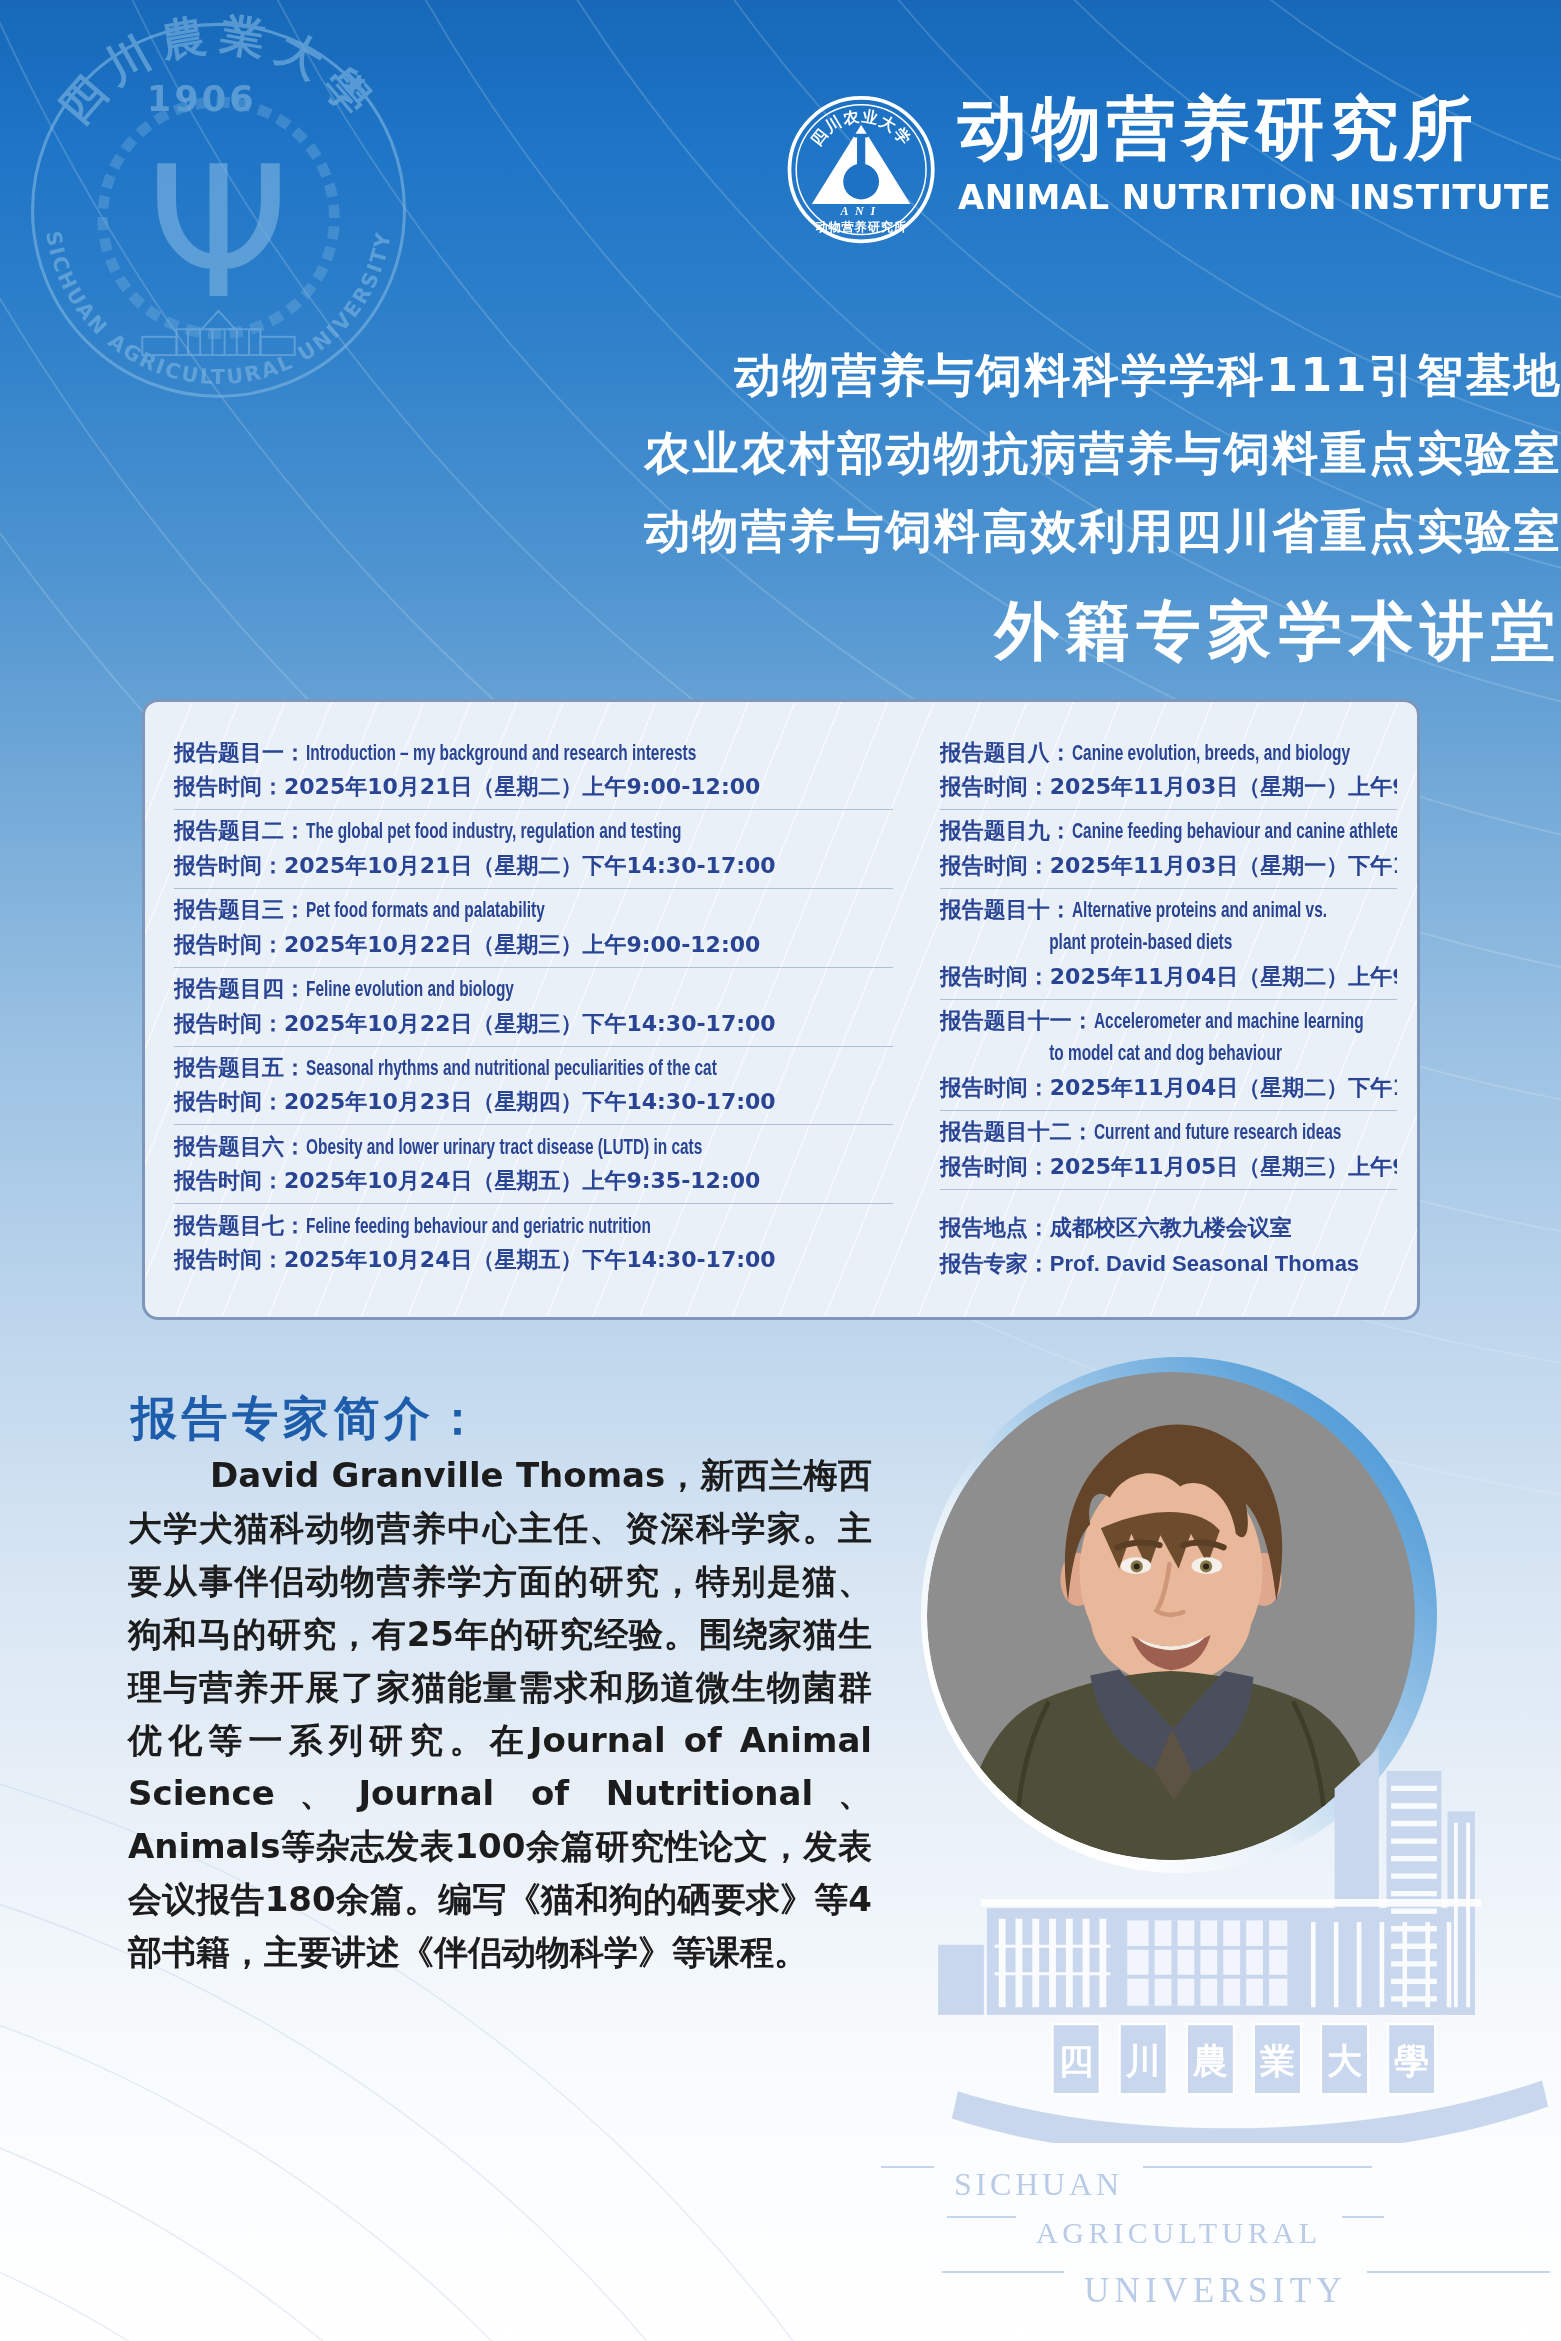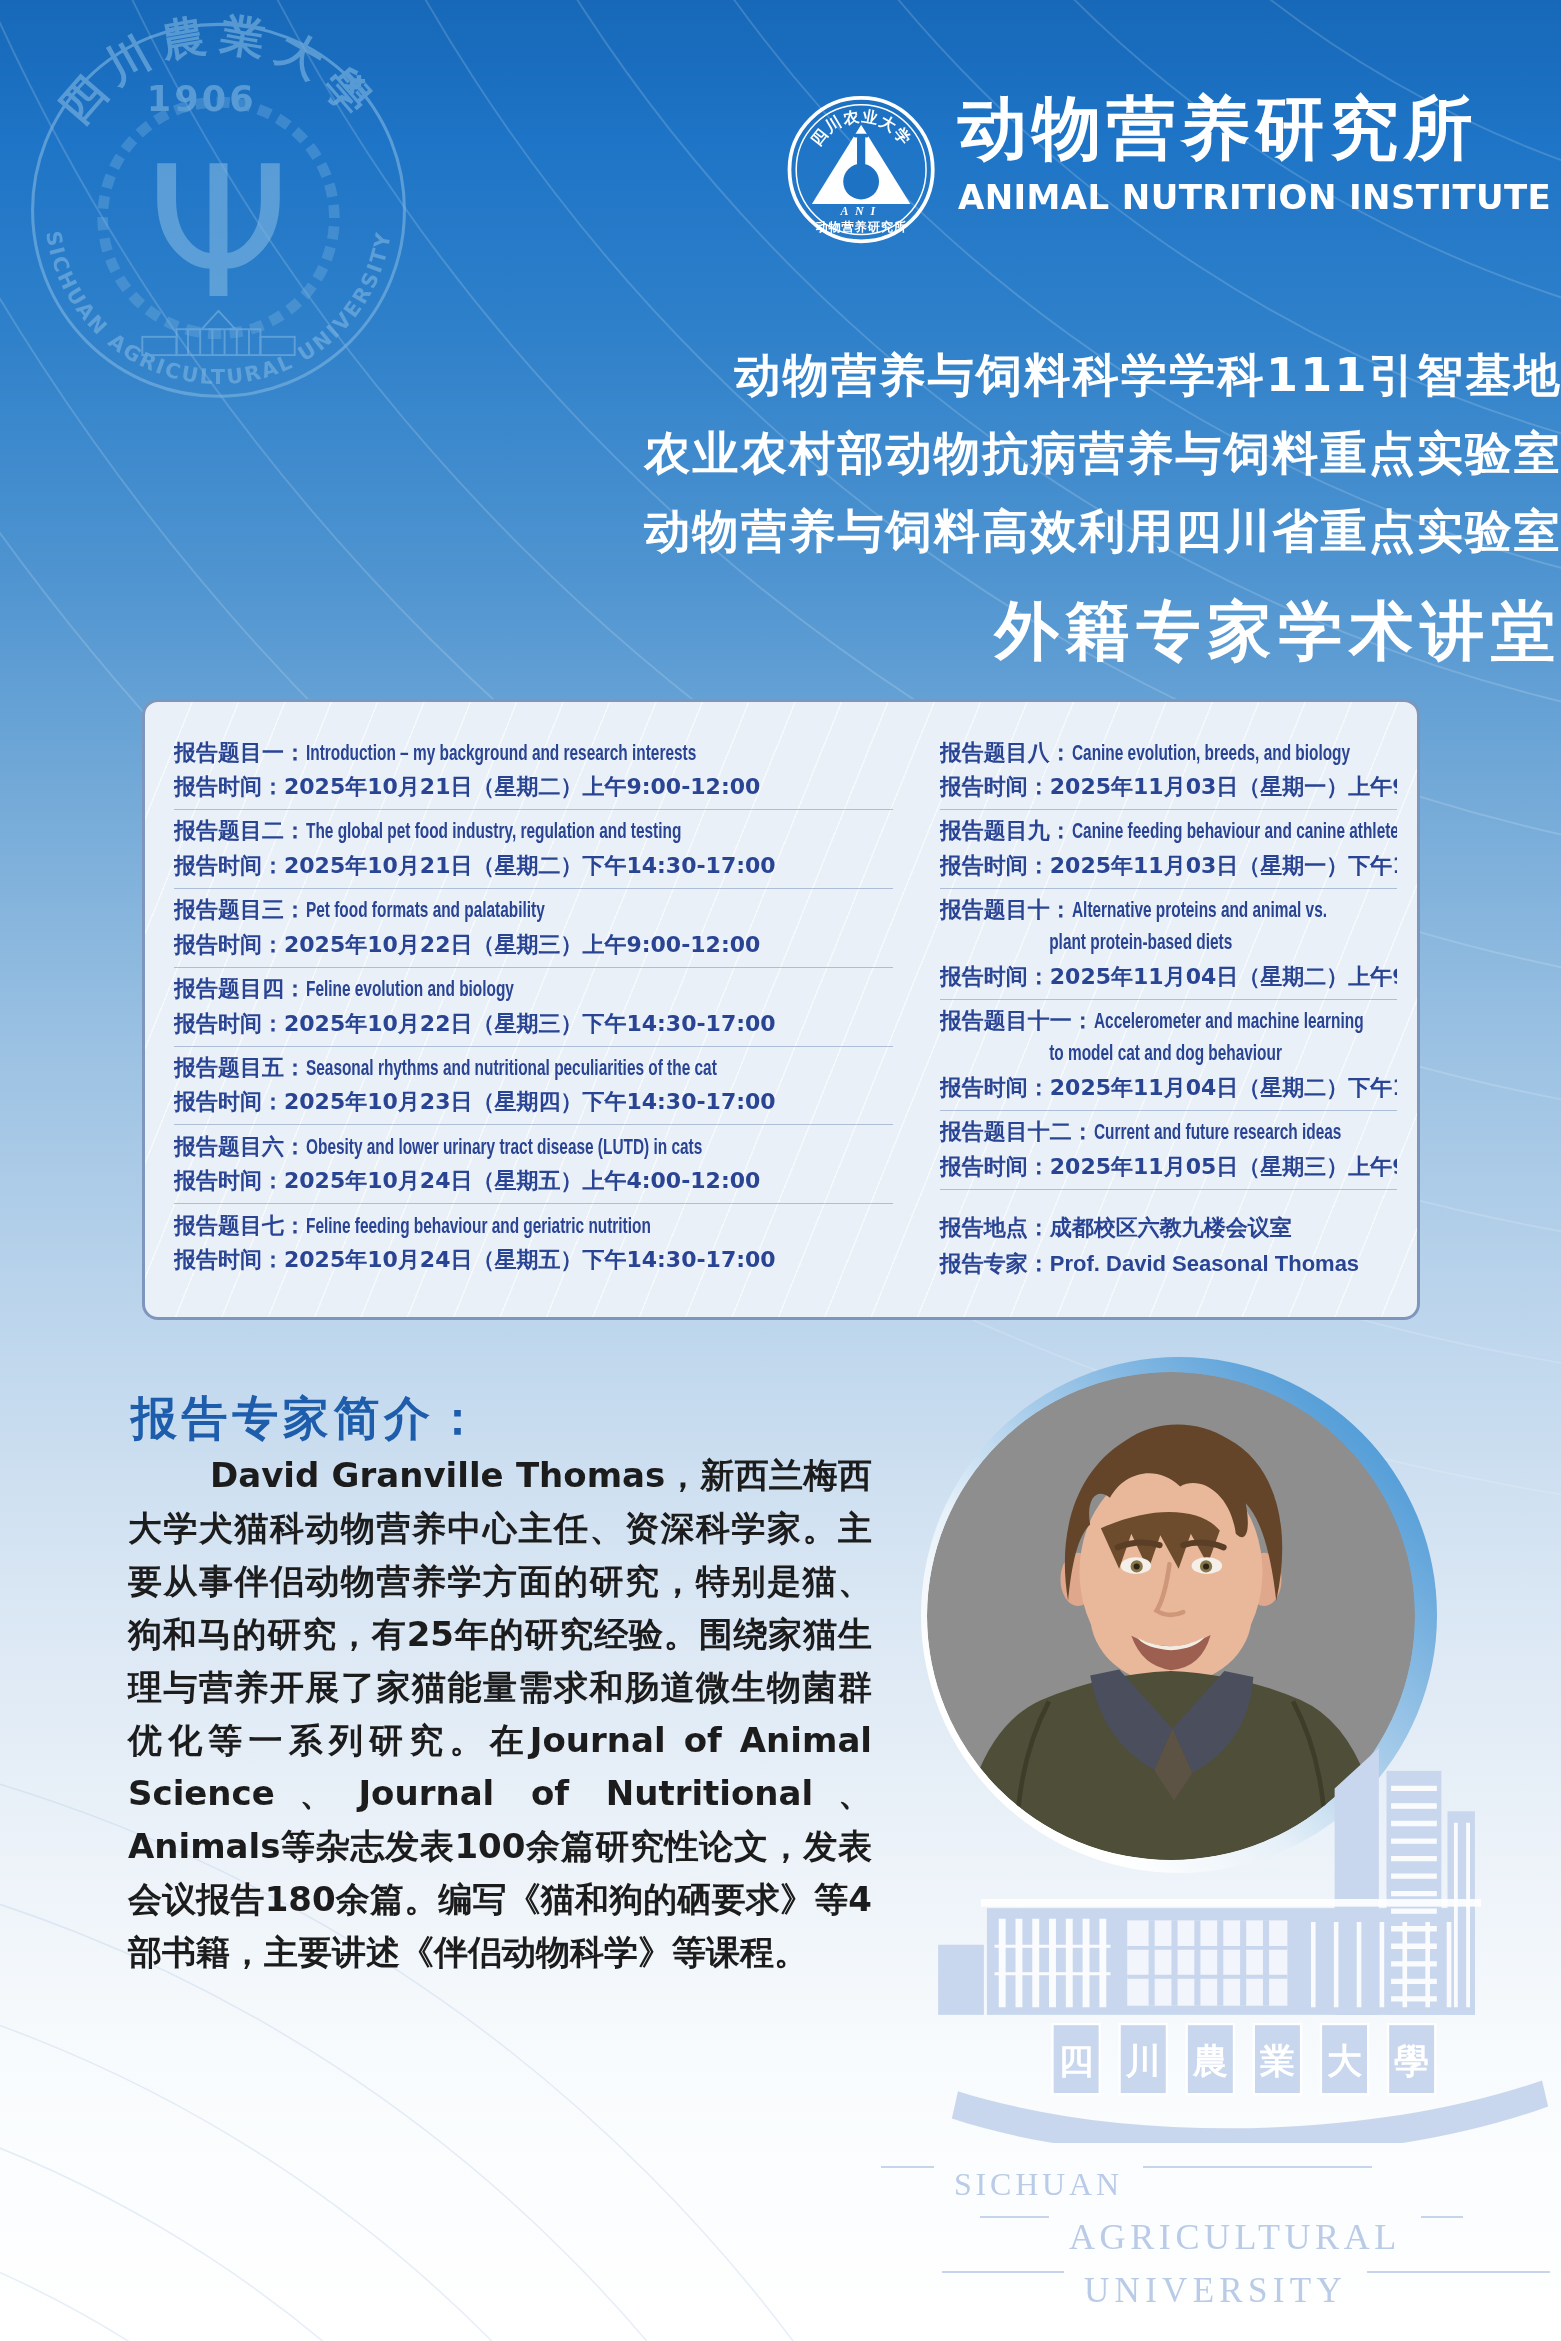--- a/index.html
+++ b/index.html
@@ -41,21 +41,21 @@
 
   .photo-wrap{position:absolute;left:921px;top:1357px;width:516px;height:516px;border-radius:50%;
     background:linear-gradient(225deg,#2e8ad0 0%,#5ea3da 18%,#a9cdea 45%,#e6f0f8 62%,#ffffff 80%)}
   .photo{position:absolute;left:6.1px;top:15.3px;width:488px;height:488px;border-radius:50%;overflow:hidden}
 
   .bldg{position:absolute;left:938px;top:1716px}
   .wm-row{position:absolute;display:flex;align-items:flex-start;gap:20px;color:#b9cbe6;
     font-family:"Liberation Serif","DejaVu Serif",serif;white-space:nowrap}
   .wm-line{border-top:2.3px solid #c6d4ec;height:0}
   .wm-1{left:881px;top:2166px;font-size:32px;letter-spacing:3.8px}
-  .wm-2{left:980px;top:2216px;font-size:36px;letter-spacing:4.6px}
+  .wm-2{left:947px;top:2216px;font-size:30px;letter-spacing:4.6px}
   .wm-3{left:942px;top:2271px;font-size:35px;letter-spacing:5.3px}
 </style>
 </head>
 <body>
 
 <div class="poster">
 
   <svg class="waves" width="1562" height="2342" viewBox="0 0 2048 3071">
     <g fill="none" stroke="rgba(255,255,255,0.16)" stroke-width="2.5">
       <circle cx="2550" cy="-1150" r="1450"></circle>
@@ -150,21 +150,21 @@
       <div class="item">
         <div class="topic"><span class="lbl">报告题目四：</span><span class="en">Feline evolution and biology</span></div>
         <div class="time"><span class="lbl">报告时间：</span><span>2025年10月22日（星期三）下午14:30-17:00</span></div>
       </div>
       <div class="item">
         <div class="topic"><span class="lbl">报告题目五：</span><span class="en">Seasonal rhythms and nutritional peculiarities of the cat</span></div>
         <div class="time"><span class="lbl">报告时间：</span><span>2025年10月23日（星期四）下午14:30-17:00</span></div>
       </div>
       <div class="item">
         <div class="topic"><span class="lbl">报告题目六：</span><span class="en">Obesity and lower urinary tract disease (LUTD) in cats</span></div>
-        <div class="time"><span class="lbl">报告时间：</span><span>2025年10月24日（星期五）上午4:00-12:00</span></div>
+        <div class="time"><span class="lbl">报告时间：</span><span>2025年10月24日（星期五）上午9:35-12:00</span></div>
       </div>
       <div class="item">
         <div class="topic"><span class="lbl">报告题目七：</span><span class="en">Feline feeding behaviour and geriatric nutrition</span></div>
         <div class="time"><span class="lbl">报告时间：</span><span>2025年10月24日（星期五）下午14:30-17:00</span></div>
       </div>
     </div>
 
     <div class="col col-right">
       <div class="item">
         <div class="topic"><span class="lbl">报告题目八：</span><span class="en">Canine evolution, breeds, and biology</span></div>

